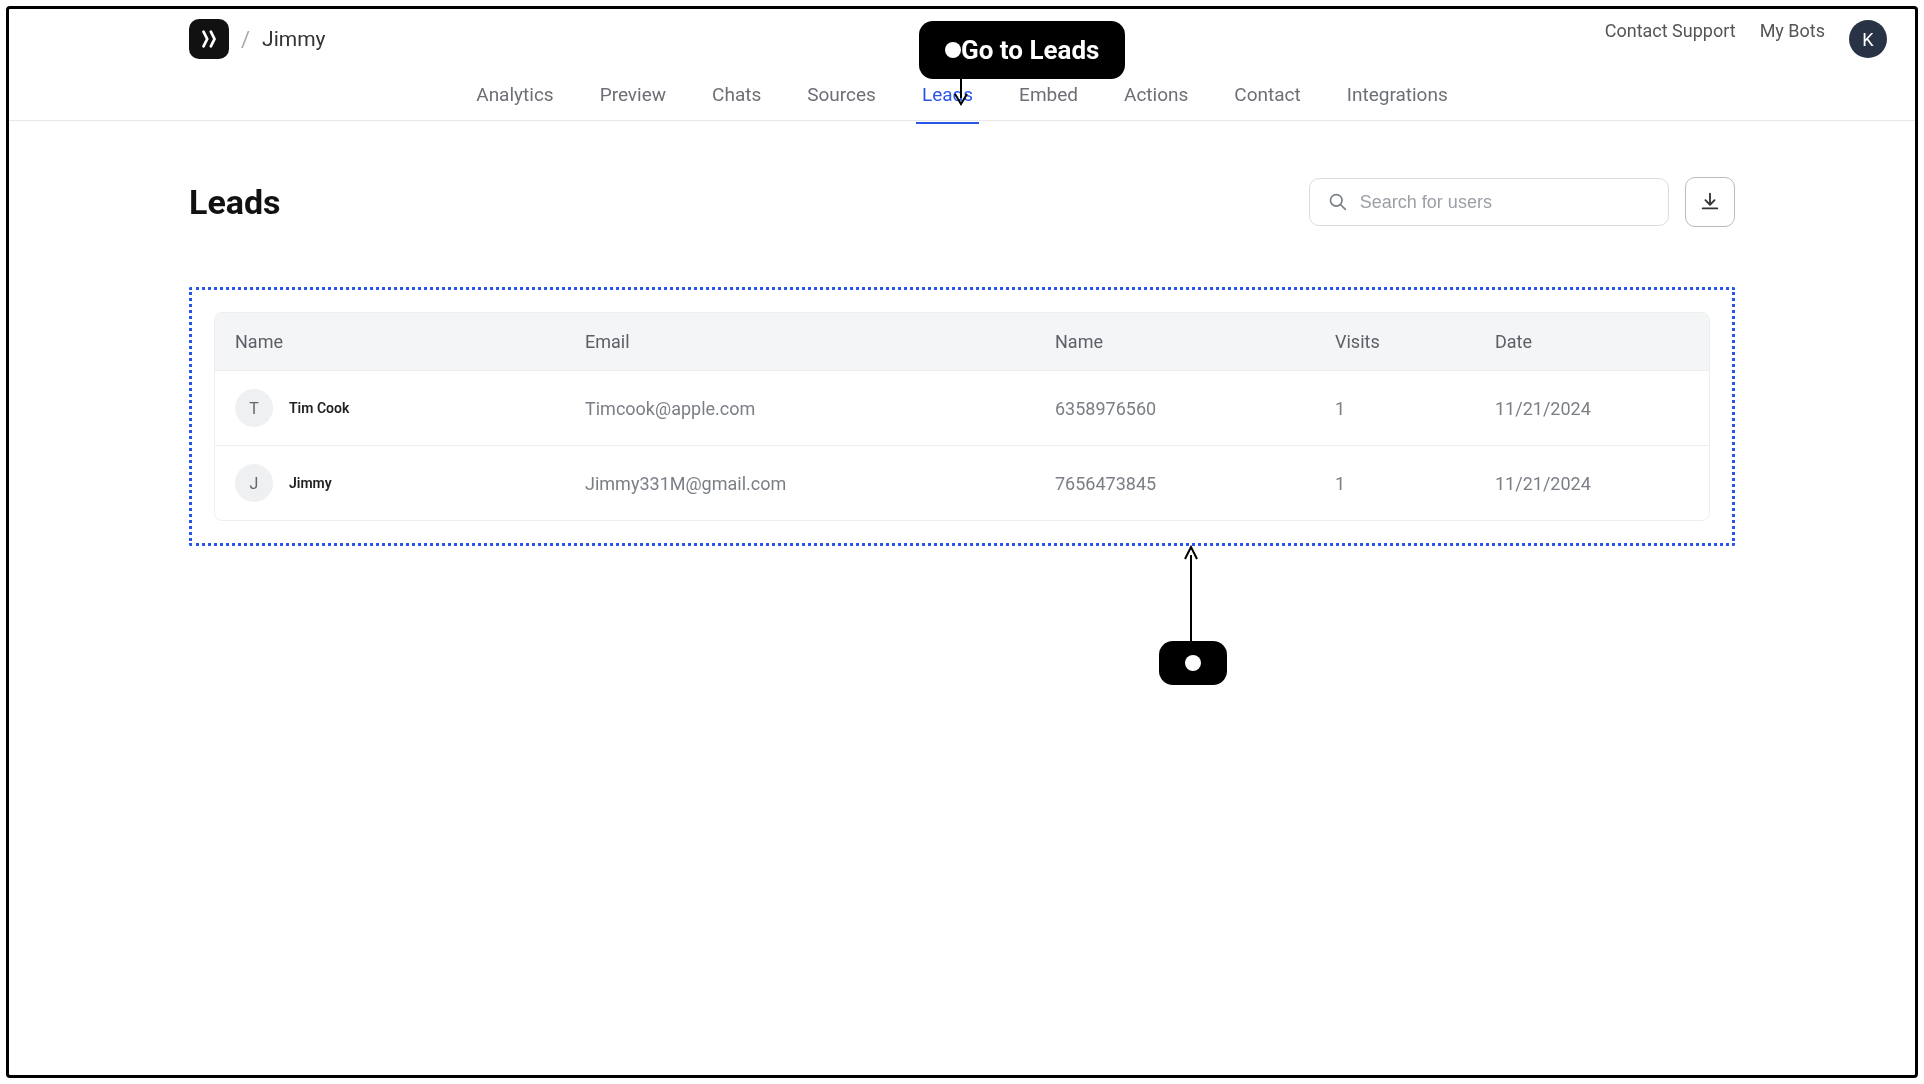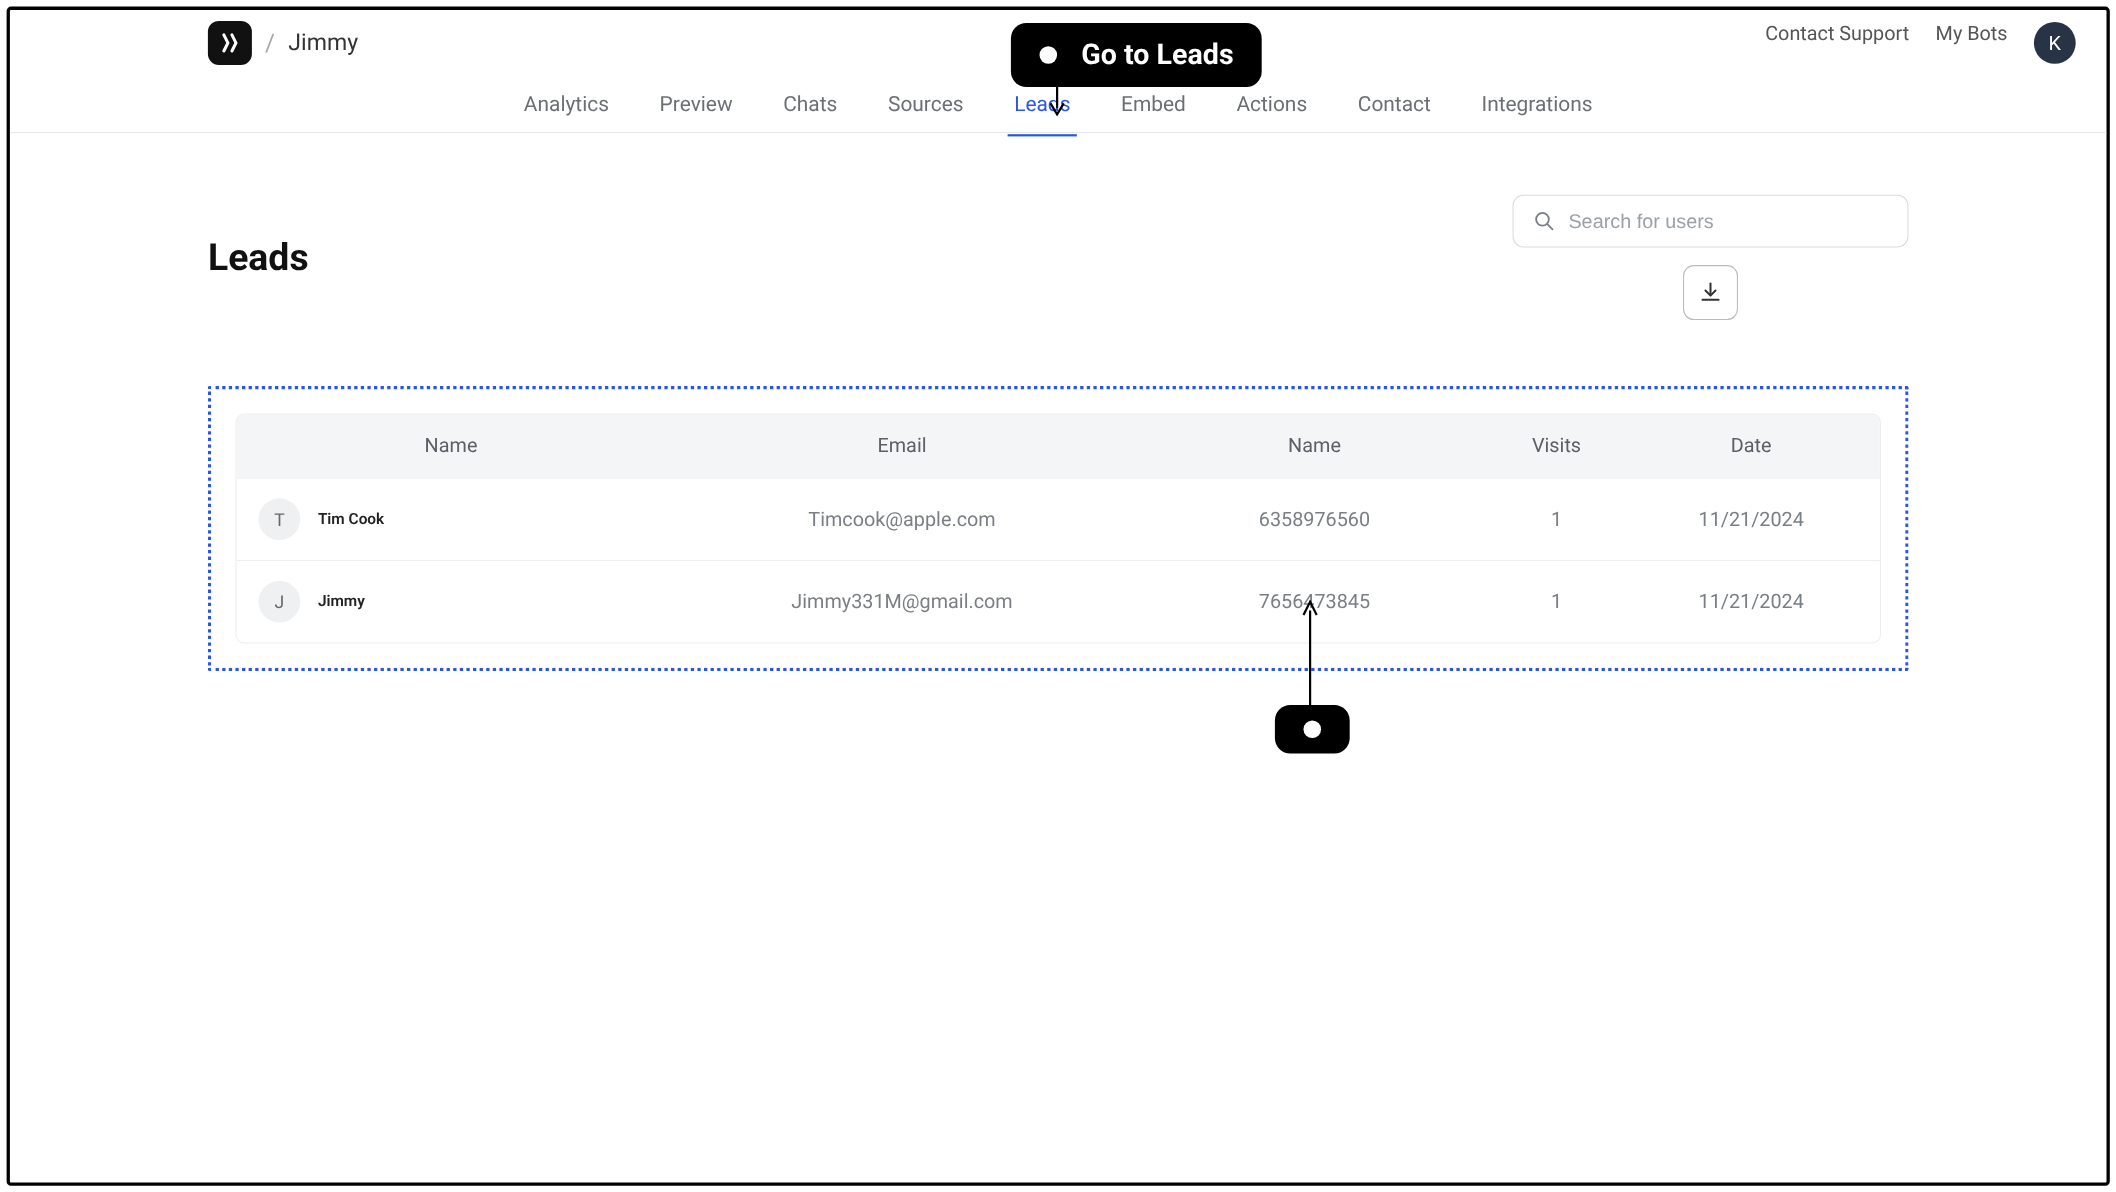--- a/index.html
+++ b/index.html
@@ -83,21 +83,21 @@
     display: flex;
     align-items: center;
     justify-content: space-between;
     margin-bottom: 60px;
   }
   .page-title {
     font-size: 34px;
     font-weight: 700;
     color: #111;
   }
-  .head-actions { display: flex; align-items: center; gap: 16px; flex-direction: column; }
+  .head-actions { display: flex; align-items: center; gap: 16px; }
   .search-box {
     display: flex; align-items: center; gap: 12px;
     border: 1px solid #dcdcdc;
     border-radius: 10px;
     padding: 12px 18px;
     width: 360px;
   }
   .search-box input {
     border: none; outline: none;
     font-size: 18px;
@@ -112,21 +112,20 @@
     border-radius: 10px;
     display: flex; align-items: center; justify-content: center;
     cursor: pointer;
     background: #fff;
   }
   .table-zone {
     border: 3px dotted #2a56e8;
     border-radius: 2px;
     padding: 22px;
     position: relative;
-    text-align: center;
   }
   .table {
     width: 100%;
     border: 1px solid #eee;
     border-radius: 8px;
     overflow: hidden;
   }
   .thead {
     display: grid;
     grid-template-columns: 350px 470px 280px 160px 1fr;
@@ -152,21 +151,21 @@
   .name-text { font-size: 14px; font-weight: 600; color: #222; }
   .muted { font-size: 18px; color: #7a7f86; }
   .callout {
     position: absolute;
     background: #000;
     color: #fff;
     font-size: 26px;
     font-weight: 700;
     padding: 14px 26px;
     border-radius: 14px;
-    display: flex; align-items: center; gap: 22px;
+    display: flex; align-items: center; gap: 0;
     z-index: 10;
     justify-content: space-between;
   }
   .callout-dot {
     width: 16px; height: 16px; border-radius: 50%;
     background: #fff;
   }
   .callout.top {
     top: 12px; left: 910px;
   }

